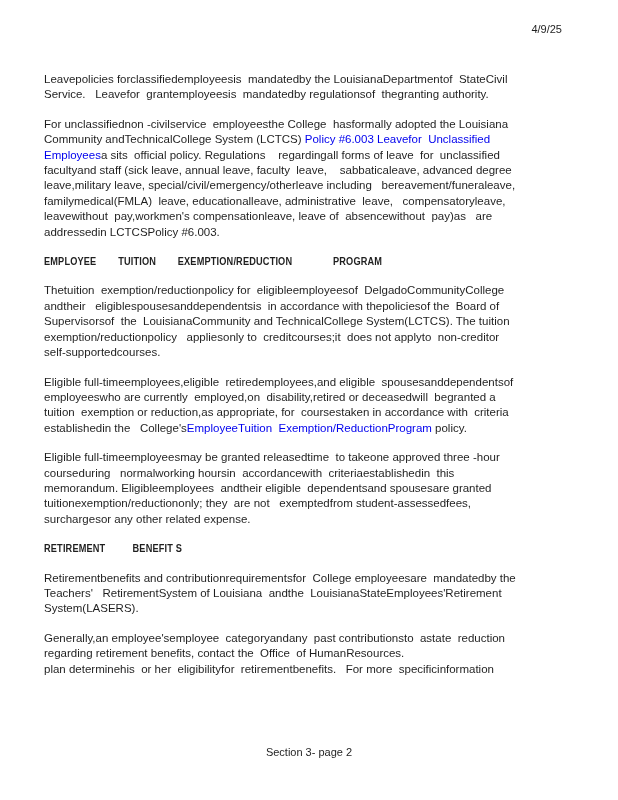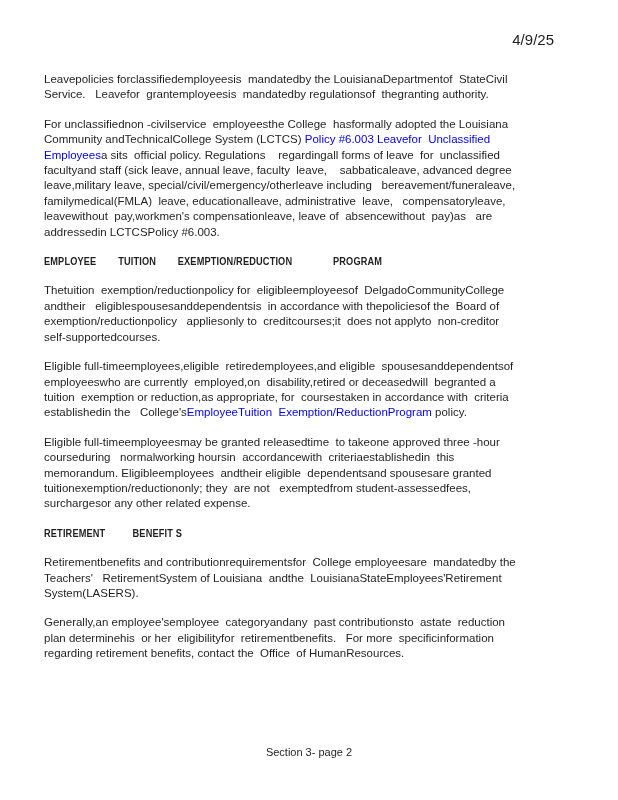--- a/index.html
+++ b/index.html
@@ -12,24 +12,23 @@
     width: 618px;
     height: 800px;
     background: var(--page-bg, #ffffff);
     overflow: hidden;
     font-family: "Liberation Sans", sans-serif;
     color: var(--text-color, #1f1f1f);
   }
   .date {
     position: absolute;
     top: 22px;
-    right: 64px;
-    font-size: 15px;
+    right: 56px;
+    font-size: 11px;
     line-height: 14px;
-    margin-top: 11px;
   }
   .doc-body {
     position: absolute;
     left: 44px;
     top: 72px;
     width: 520px;
     font-size: 11.5px;
     line-height: 15.4px;
   }
   .paragraph { margin: 0 0 14px 0; }
@@ -75,20 +74,21 @@
         <div class="line"><span>familymedical(FMLA)  leave, educationalleave, administrative  leave,   compensatoryleave,</span></div>
         <div class="line"><span>leavewithout  pay,workmen's compensationleave, leave of  absencewithout  pay)as   are</span></div>
         <div class="line"><span>addressedin LCTCSPolicy #6.003.</span></div>
       </div>
       <div class="heading">
         <div class="line"><span>EMPLOYEE        TUITION        EXEMPTION/REDUCTION               PROGRAM</span></div>
       </div>
       <div class="paragraph">
         <div class="line"><span>Thetuition  exemption/reductionpolicy for  eligibleemployeesof  DelgadoCommunityCollege</span></div>
         <div class="line"><span>andtheir   eligiblespousesanddependentsis  in accordance with thepoliciesof the  Board of</span></div>
+        <div class="line"><span>Supervisorsof  the  LouisianaCommunity and TechnicalCollege System(LCTCS). The tuition</span></div>
         <div class="line"><span>exemption/reductionpolicy   appliesonly to  creditcourses;it  does not applyto  non-creditor</span></div>
         <div class="line"><span>self-supportedcourses.</span></div>
       </div>
       <div class="paragraph">
         <div class="line"><span>Eligible full-timeemployees,eligible  retiredemployees,and eligible  spousesanddependentsof</span></div>
         <div class="line"><span>employeeswho are currently  employed,on  disability,retired or deceasedwill  begranted a</span></div>
         <div class="line"><span>tuition  exemption or reduction,as appropriate, for  coursestaken in accordance with  criteria</span></div>
         <div class="line"><span>establishedin the   College's</span><span class="doc-link">EmployeeTuition  Exemption/ReductionProgram </span><span>policy.</span></div>
       </div>
       <div class="paragraph">
@@ -101,18 +101,18 @@
       <div class="heading">
         <div class="line"><span>RETIREMENT          BENEFIT S</span></div>
       </div>
       <div class="paragraph">
         <div class="line"><span>Retirementbenefits and contributionrequirementsfor  College employeesare  mandatedby the</span></div>
         <div class="line"><span>Teachers'   RetirementSystem of Louisiana  andthe  LouisianaStateEmployees'Retirement</span></div>
         <div class="line"><span>System(LASERS).</span></div>
       </div>
       <div class="paragraph">
         <div class="line"><span>Generally,an employee'semployee  categoryandany  past contributionsto  astate  reduction</span></div>
+        <div class="line"><span>regarding retirement benefits, contact the  Office  of HumanResources.</span></div>
         <div class="line"><span>plan determinehis  or her  eligibilityfor  retirementbenefits.   For more  specificinformation</span></div>
-        <div class="line"><span>regarding retirement benefits, contact the  Office  of HumanResources.</span></div>
       </div>
     </div>
   <div class="footer">Section 3- page 2</div>
 </div>
 
 </body></html>

